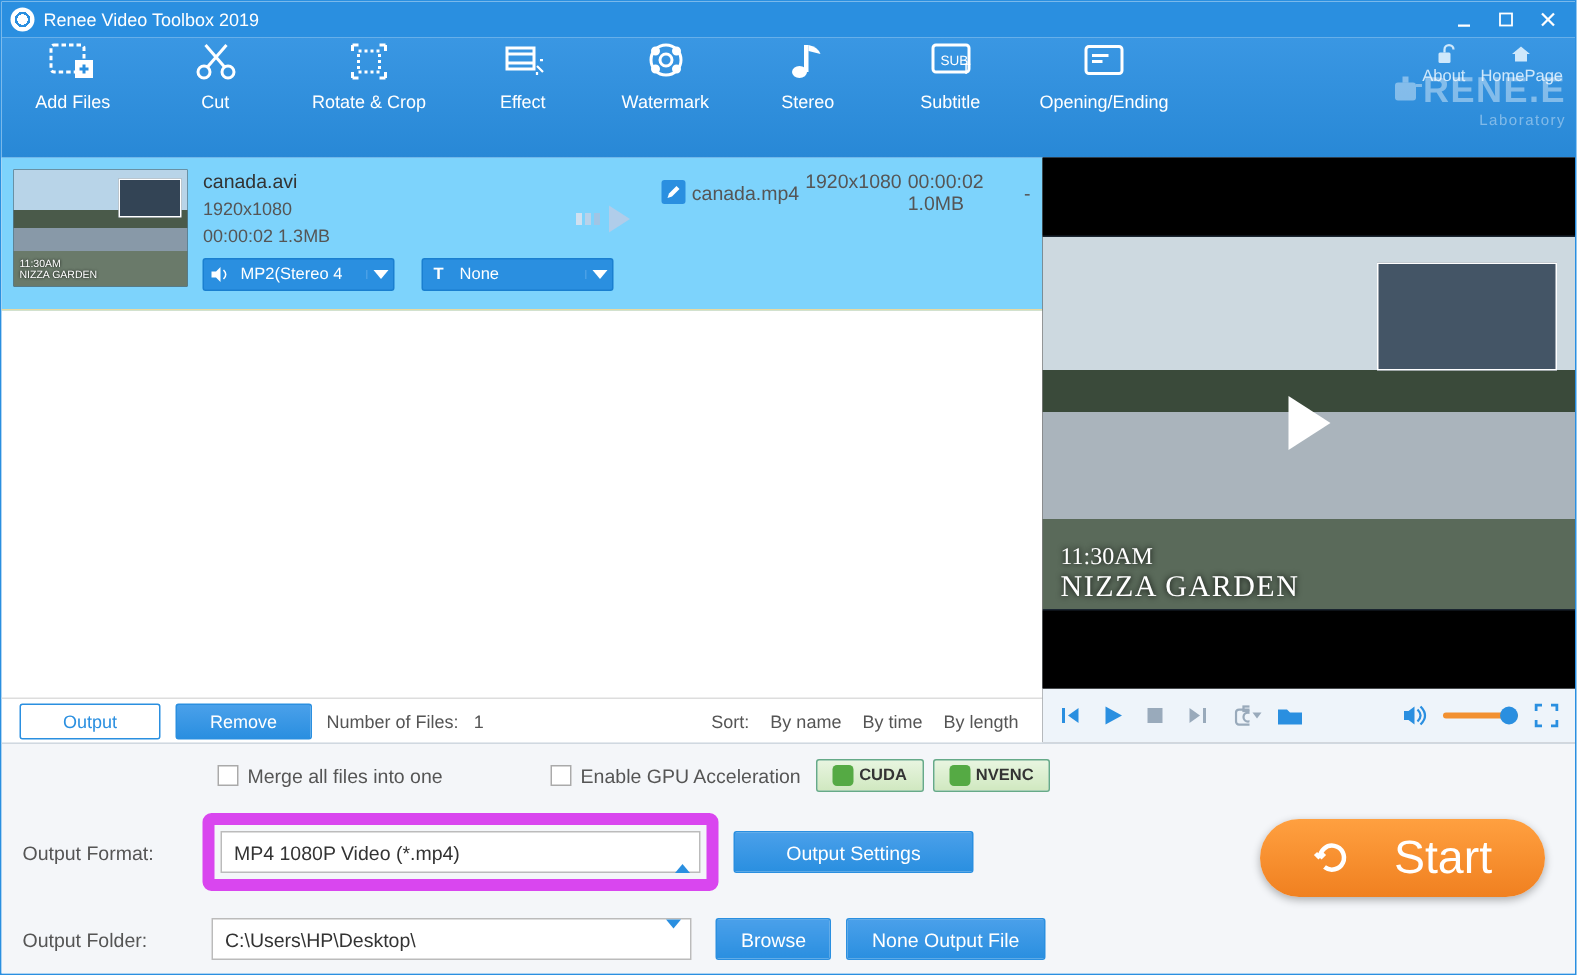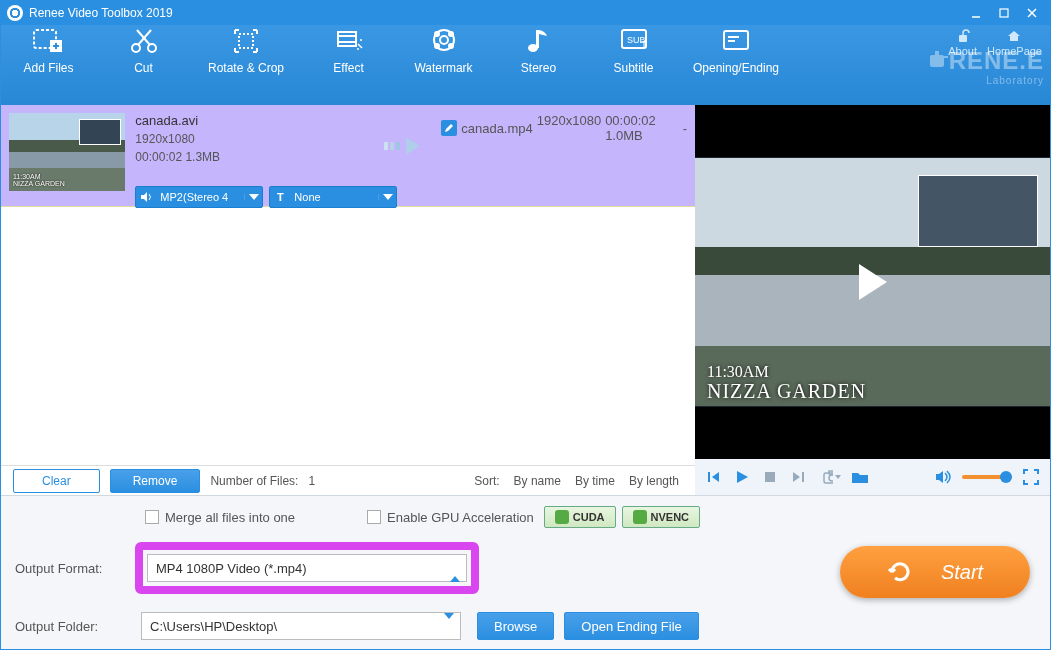--- a/index.html
+++ b/index.html
@@ -15,29 +15,29 @@
 .tbitem{width:95px;display:flex;flex-direction:column;align-items:center;justify-content:flex-start;font-size:12px;gap:6px;}
 .tbitem.wide{width:110px;}
 .tbicon{width:34px;height:30px;display:flex;align-items:center;justify-content:center;}
 .toolbar-right{position:absolute;right:8px;top:4px;display:flex;gap:10px;font-size:11px;color:#cfe8fb;}
 .toolbar-right .ritem{display:flex;flex-direction:column;align-items:center;gap:2px;}
 .watermark{position:absolute;right:6px;top:22px;font-size:24px;font-weight:700;color:rgba(255,255,255,.4);letter-spacing:1px;pointer-events:none;}
 .watermark small{display:block;font-size:10px;font-weight:400;text-align:right;}
 
 .main{display:flex;height:390px;}
 .filelist{flex:1;background:#fff;display:flex;flex-direction:column;}
-.filerow{height:102px;background:#c4b5fd;border-bottom:1px solid #e8d9a0;display:flex;align-items:flex-start;padding:8px;font-size:13px;color:#555;}
+.filerow{height:102px;background:#7dd3fc;border-bottom:1px solid #e8d9a0;display:flex;align-items:flex-start;padding:8px;font-size:13px;color:#555;}
 .thumb{width:125px;height:78px;background:#222;margin-right:10px;position:relative;overflow:hidden;}
 .thumb-sky{position:absolute;inset:0;background:linear-gradient(#b8d4e8 0%,#b8d4e8 35%,#4a5a4a 35%,#4a5a4a 50%,#8899a8 50%,#8899a8 70%,#6a7a6a 70%);}
 .thumb-label{position:absolute;bottom:4px;left:4px;right:4px;font-size:7px;color:#fff;text-shadow:0 0 2px #000;}
 .thumb-pip{position:absolute;top:6px;right:4px;width:42px;height:26px;background:#345;border:1px solid #fff;}
 .fileinfo{display:flex;flex-direction:column;gap:4px;width:240px;}
 .fileinfo .name{color:#333;}
 .fileinfo .meta{font-size:12px;}
-.dropdowns{display:flex;gap:6px;margin-top:18px;}
+.dropdowns{display:flex;gap:18px;margin-top:4px;}
 .ddbtn{height:22px;background:#2a8fe0;color:#fff;border:1px solid #1a7fd0;font-size:11px;display:flex;align-items:center;border-radius:2px;}
 .ddbtn .ic{width:20px;display:flex;align-items:center;justify-content:center;}
 .ddbtn .lbl{padding:0 4px;width:88px;overflow:hidden;white-space:nowrap;}
 .ddbtn .car{width:18px;border-left:1px solid #4aa0e6;display:flex;align-items:center;justify-content:center;}
 .arrow-area{width:60px;display:flex;align-items:center;justify-content:center;margin-top:20px;}
 .filerow .out{margin-left:10px;display:flex;gap:4px;}
 .out .oname{display:flex;align-items:center;gap:4px;}
 .pencil-ic{width:16px;height:16px;background:#2a8fe0;border-radius:2px;display:flex;align-items:center;justify-content:center;}
 .dash{text-align:center;margin-top:8px;}
 
@@ -68,21 +68,21 @@
 .chk.on{border-color:#2a8fe0;}
 .chk.on::after{content:'✓';font-size:11px;color:#2a8fe0;}
 .badge{height:22px;padding:0 10px;border:1px solid #6a8;background:linear-gradient(#e8f5e0,#d0e8c0);font-size:11px;font-weight:700;color:#333;display:flex;align-items:center;gap:4px;border-radius:2px;}
 .badge .dot{width:14px;height:14px;background:#5a4;border-radius:3px;}
 .formrow{display:flex;align-items:center;gap:10px;font-size:13px;color:#555;margin-top:14px;}
 .formrow .lbl{width:110px;}
 .combo{width:320px;height:28px;border:1px solid #bbb;background:#fff;display:flex;align-items:center;padding:0 8px;color:#333;position:relative;}
 .combo .car{position:absolute;right:6px;}
 .redring{border:8px solid #d946ef;border-radius:6px;padding:4px;}
 .smallbtn{height:28px;padding:0 16px;border:1px solid #2a8fe0;background:linear-gradient(#4aa0ea,#2a8fe0);color:#fff;font-size:13px;border-radius:2px;}
-.start{position:absolute;right:20px;top:50px;width:190px;height:52px;background:linear-gradient(#ffa040,#f08020);border-radius:26px;display:flex;align-items:center;justify-content:center;gap:28px;color:#fff;font-size:20px;box-shadow:0 2px 6px rgba(0,0,0,.3);font-style:italic;}
+.start{position:absolute;right:20px;top:50px;width:190px;height:52px;background:linear-gradient(#ffa040,#f08020);border-radius:26px;display:flex;align-items:center;justify-content:center;gap:28px;color:#fff;font-size:31px;box-shadow:0 2px 6px rgba(0,0,0,.3);}
 .car-down{width:0;height:0;border-left:5px solid transparent;border-right:5px solid transparent;border-top:6px solid currentColor;}
 .car-up{width:0;height:0;border-left:5px solid transparent;border-right:5px solid transparent;border-bottom:6px solid currentColor;}
 </style>
 </head>
 <body>
 
 <div class="titlebar">
   <div class="logo-icon"></div>
   <div class="title">Renee Video Toolbox 2019</div>
   <div class="winbtn">
@@ -266,21 +266,21 @@
             </span>
           <span>canada.mp4</span>
         </div>
         <div class="meta">1920x1080</div>
         <div class="meta">00:00:02  1.0MB</div>
         <div class="dash">-</div>
       </div>
     </div>
 
     <div class="listfooter">
-      <button class="btn-blue" style="background:#fff;color:#2a8fe0;padding:0 28px;">Clear</button>
+      <button class="btn-blue" style="background:#fff;color:#2a8fe0;padding:0 28px;">Output</button>
       <button class="btn-blue">Remove</button>
       <span>Number of Files:</span>
       <span>1</span>
       <div class="sorts">
         <span>Sort:</span>
         <span>By name</span>
         <span>By time</span>
         <span>By length</span>
       </div>
     </div>
@@ -369,32 +369,33 @@
   </div>
 
   <div class="formrow">
     <span class="lbl">Output Format:</span>
     <span class="redring">
       <div class="combo">
         <span>MP4 1080P Video (*.mp4)</span>
         <span class="car" style="color:#2a8fe0"><span class="car-up"></span></span>
       </div>
     </span>
+    <button class="smallbtn" style="width:160px">Output Settings</button>
   </div>
 
   <div class="formrow">
     <span class="lbl">Output Folder:</span>
     <span style="padding:4px 6px">
       <div class="combo">
         <span>C:\Users\HP\Desktop\</span>
         <span class="car" style="color:#2a8fe0"><span class="car-down"></span></span>
       </div>
     </span>
     <button class="smallbtn">Browse</button>
-    <button class="smallbtn">Open Ending File</button>
+    <button class="smallbtn">None Output File</button>
   </div>
 
   <div style="display:flex;margin-top:10px;">
     <div class="chkrow first">
       <span class="chk"></span>
         <span>Shutdown after conversion</span>
     </div>
     <div class="chkrow" style="margin-left:130px">
       <span class="chk on"></span>
         <span>Show preview when converting</span>

